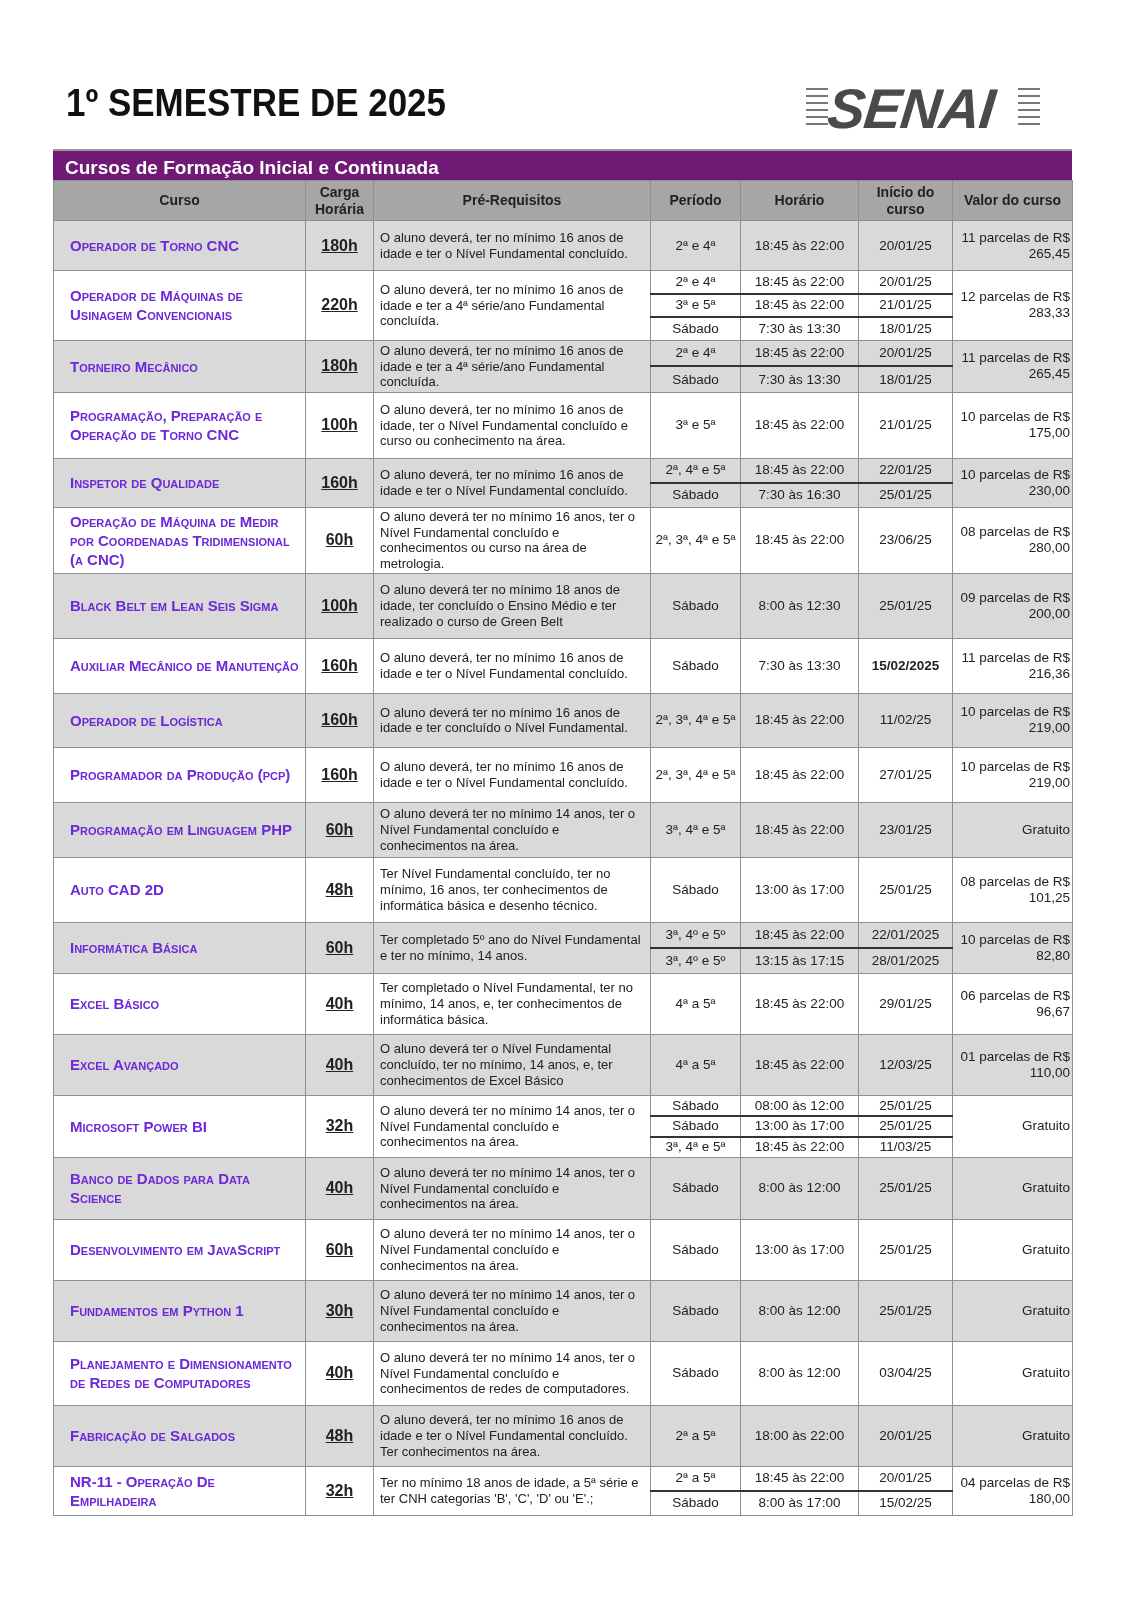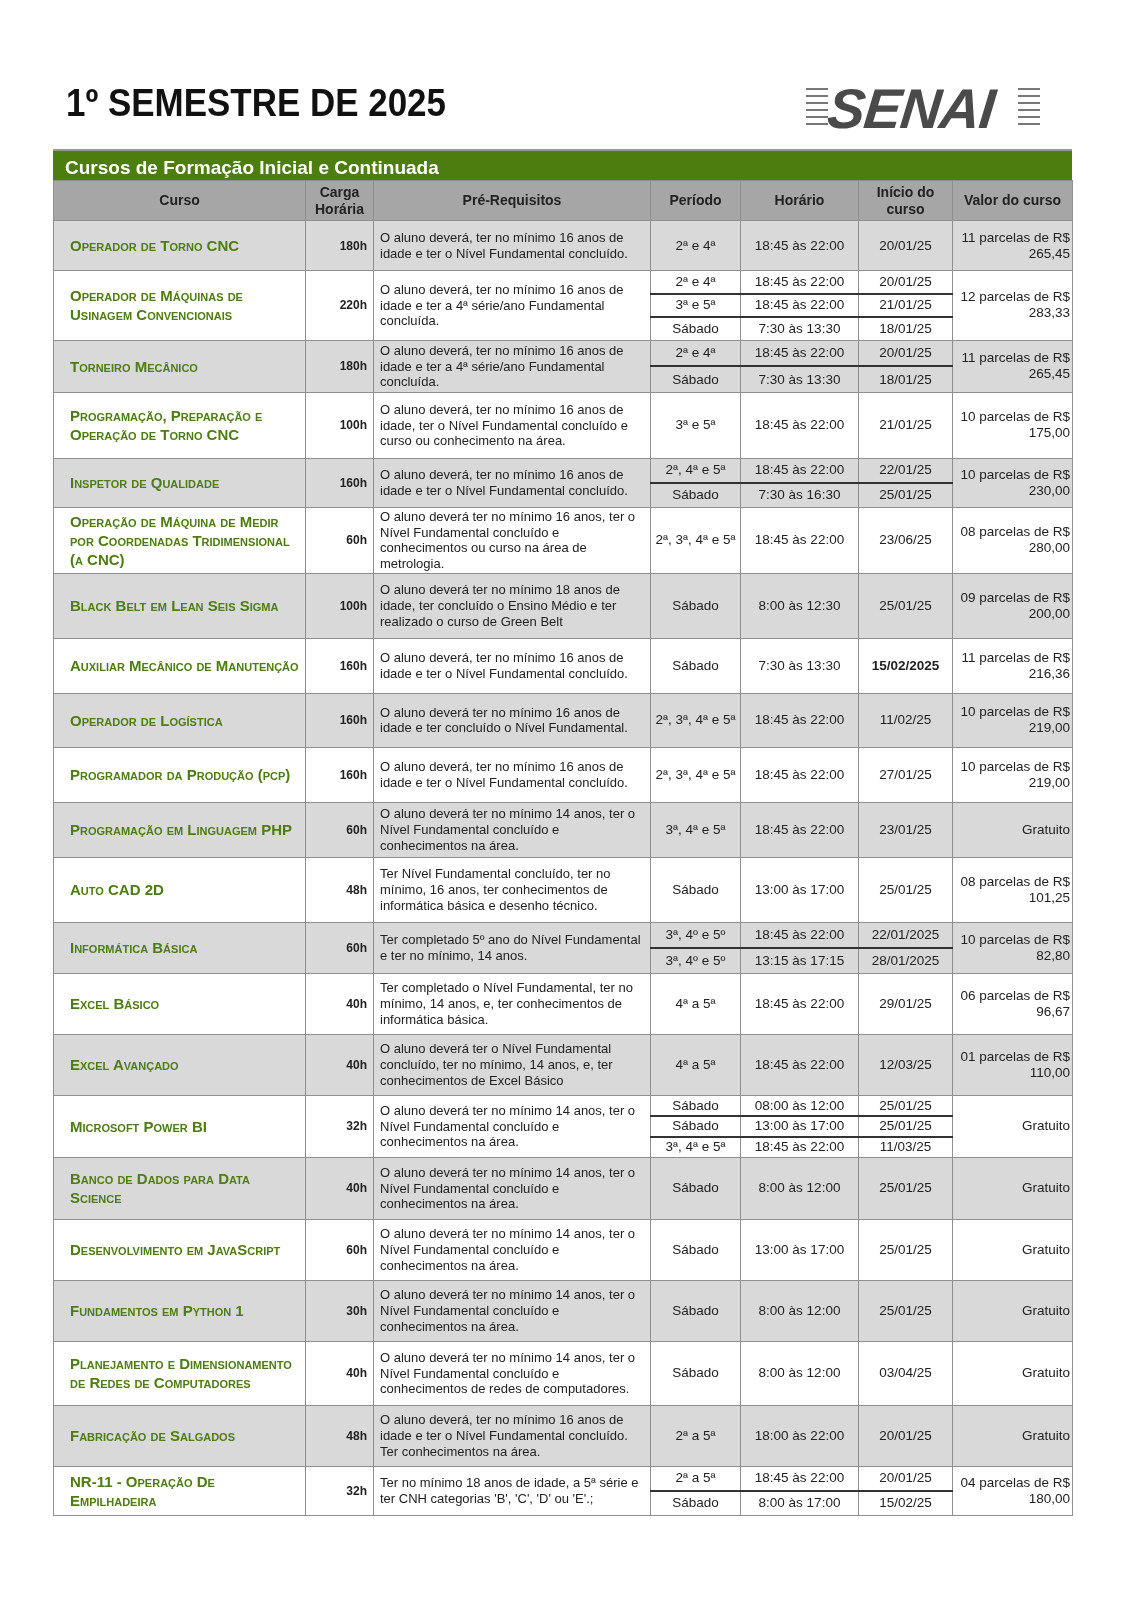--- a/index.html
+++ b/index.html
@@ -2,30 +2,30 @@
 <html><head>
 <meta charset="utf-8">
 <style>
   html, body { margin:0; padding:0; background:#fff; }
   body { width:1132px; height:1600px; position:relative; font-family:"Liberation Sans", sans-serif; color:#222; overflow:hidden; }
   .title { position:absolute; left:66px; top:82px; font-family:"Liberation Sans", sans-serif; font-weight:bold; font-size:38px; letter-spacing:0px; color:#111; transform:scaleX(0.92); transform-origin:left; }
   .logo { position:absolute; left:806px; top:82px; width:232px; height:52px; }
   .logo .stripes { position:absolute; top:6px; width:22px; height:40px; }
   .logo .stripes div { height:2px; background:#777; margin-bottom:5px; }
   .logo .word { position:absolute; left:22px; top:-6px; font-family:"Liberation Sans", sans-serif; font-weight:bold; font-style:italic; font-size:56px; color:#4a4a4a; letter-spacing:-1px; transform:skewX(-6deg); }
-  .banner { position:absolute; left:53px; top:149px; width:1019px; height:46px; background:#4d7c0f; border-top:2px solid #999; }
+  .banner { position:absolute; left:53px; top:149px; width:1019px; height:46px; background:#701a75; border-top:2px solid #999; }
   .banner span { position:absolute; left:12px; top:6px; color:#fff; font-weight:bold; font-size:19px; }
 
   table { position:absolute; left:53px; top:180px; border-collapse:collapse; table-layout:fixed; width:1019px; }
   td, th { border:1.5px solid #8f8f8f; padding:0 6px; font-size:13.4px; vertical-align:middle; }
   th { background:#a6a6a6; font-weight:bold; font-size:14px; color:#222; text-align:center; height:39px; line-height:17px; padding:0 2px; }
   tr.g td { background:#d9d9d9; }
   tr.w td { background:#ffffff; }
-  td.course { font-variant:small-caps; font-weight:bold; font-size:15px; line-height:19px; padding-left:16px; color:#4d7c0f; }
-  td.hours { text-align:right; font-weight:bold; font-size:12px; }
+  td.course { font-variant:small-caps; font-weight:bold; font-size:15px; line-height:19px; padding-left:16px; color:#6d28d9; }
+  td.hours { text-align:center; font-weight:bold; font-size:16px;text-decoration:underline; }
   td.req { line-height:15.8px; font-size:13px; padding:0 6px; }
   td.c { text-align:center; font-size:13.5px; line-height:16px; padding:0 2px; }
   td.c.sub { border-bottom:2px solid #333; }
   td.val { text-align:right; line-height:16px; font-size:13.5px; padding:0 2px; }
   .bold-date { font-weight:bold; font-size:12px; }
 </style>
 </head>
 <body>
 
 <div class="title">1º SEMESTRE DE 2025</div>

